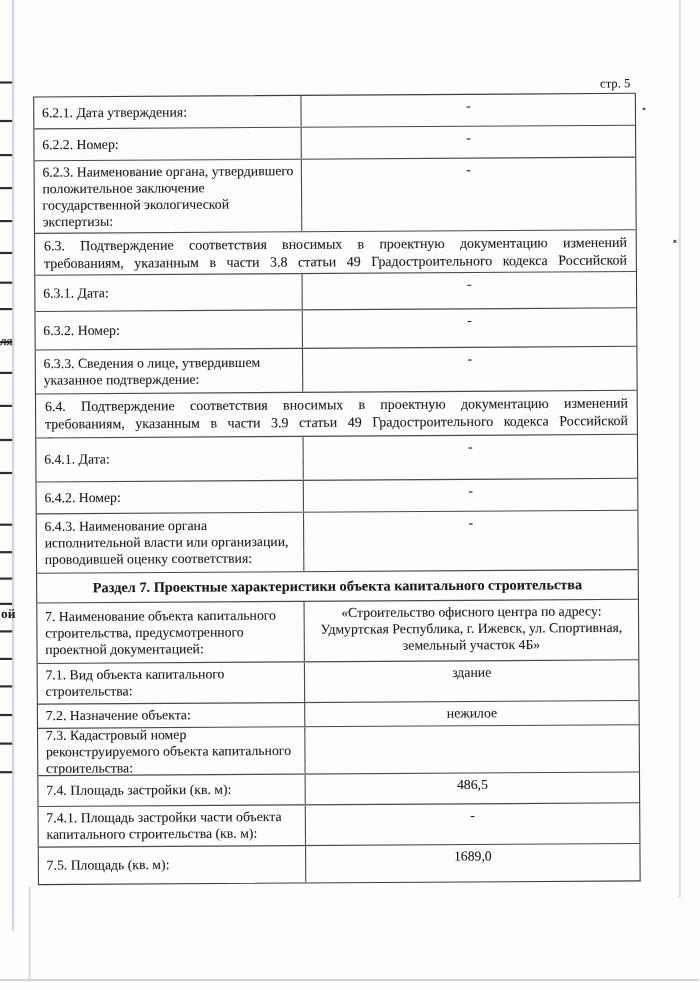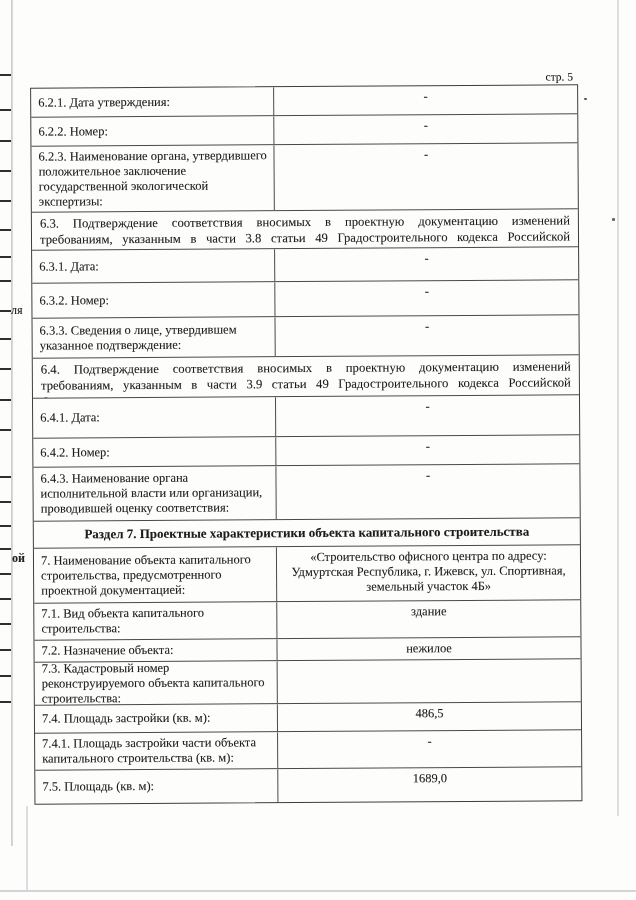--- a/index.html
+++ b/index.html
@@ -8,21 +8,21 @@
     background:#fdfdfc;
     font-family:"Liberation Serif","DejaVu Serif",serif;
     color:#1c1c1c;
     text-shadow:0.2px 0.2px 0.3px rgba(40,40,40,0.30);
   }
 
   
   .left-edge-line { position:absolute; left:11px; top:0; width:2px; height:846px;
     background:linear-gradient(to right,#c9c9cf,#dddde2); }
   .left-tick { position:absolute; left:0; width:11px; height:2px; background:#2f2f2f; }
-  .edge-frag { position:absolute; font-size:12px; color:#222;padding-left:11px; }
+  .edge-frag { position:absolute; font-size:12px; color:#222; }
   .edge-frag.f0 { left:0; top:303px; }
   .edge-frag.f1 { left:1px; top:551px; font-weight:bold;font-family:Liberation Serif, serif; }
   .below-left-line { position:absolute; left:26px; top:806px; width:2px; height:84px; background:#dcdce1; }
   .right-edge-line { position:absolute; left:617px; top:0; width:2px; height:816px; background:#dededf; }
   .bottom-edge-line { position:absolute; left:0; top:890px; width:636px; height:2px; background:#d3d3d8; }
   .dot { position:absolute; background:#555; border-radius:1px; }
   .dot.d1 { left:584px; top:98px; width:3px; height:2px; }
   .dot.d2 { left:612px; top:218px; width:3px; height:3px; background:#666; }
 
   

